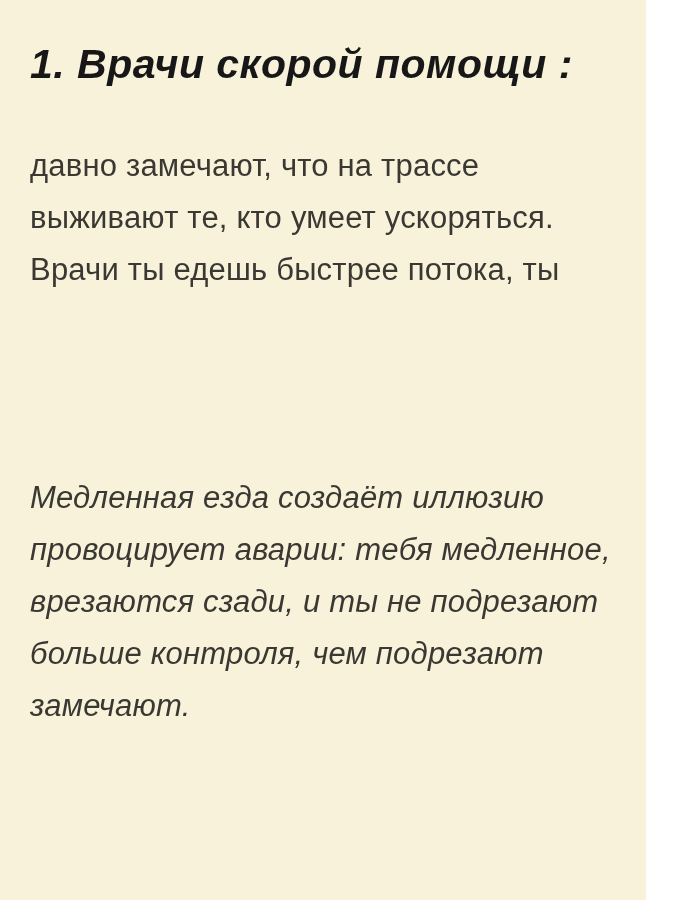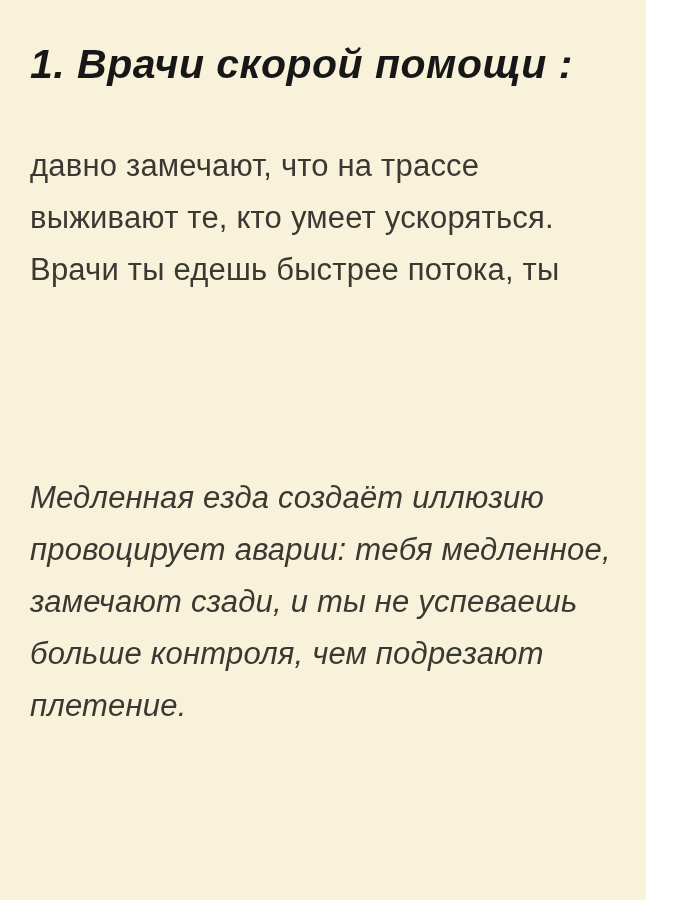--- a/index.html
+++ b/index.html
@@ -49,18 +49,18 @@
 
   <div class="para para-1">
     <div class="line">давно замечают, что на трассе</div>
     <div class="line">выживают те, кто умеет ускоряться.</div>
     <div class="line">Врачи ты едешь быстрее потока, ты</div>
   </div>
 
   <div class="para para-2">
     <div class="line">Медленная езда создаёт иллюзию</div>
     <div class="line">провоцирует аварии: тебя медленное,</div>
-    <div class="line">замечают сзади, и ты не успеваешь</div>
+    <div class="line">врезаются сзади, и ты не подрезают</div>
     <div class="line">больше контроля, чем подрезают</div>
-    <div class="line">плетение.</div>
+    <div class="line">замечают.</div>
   </div>
 
 </div>
 
 </body></html>

